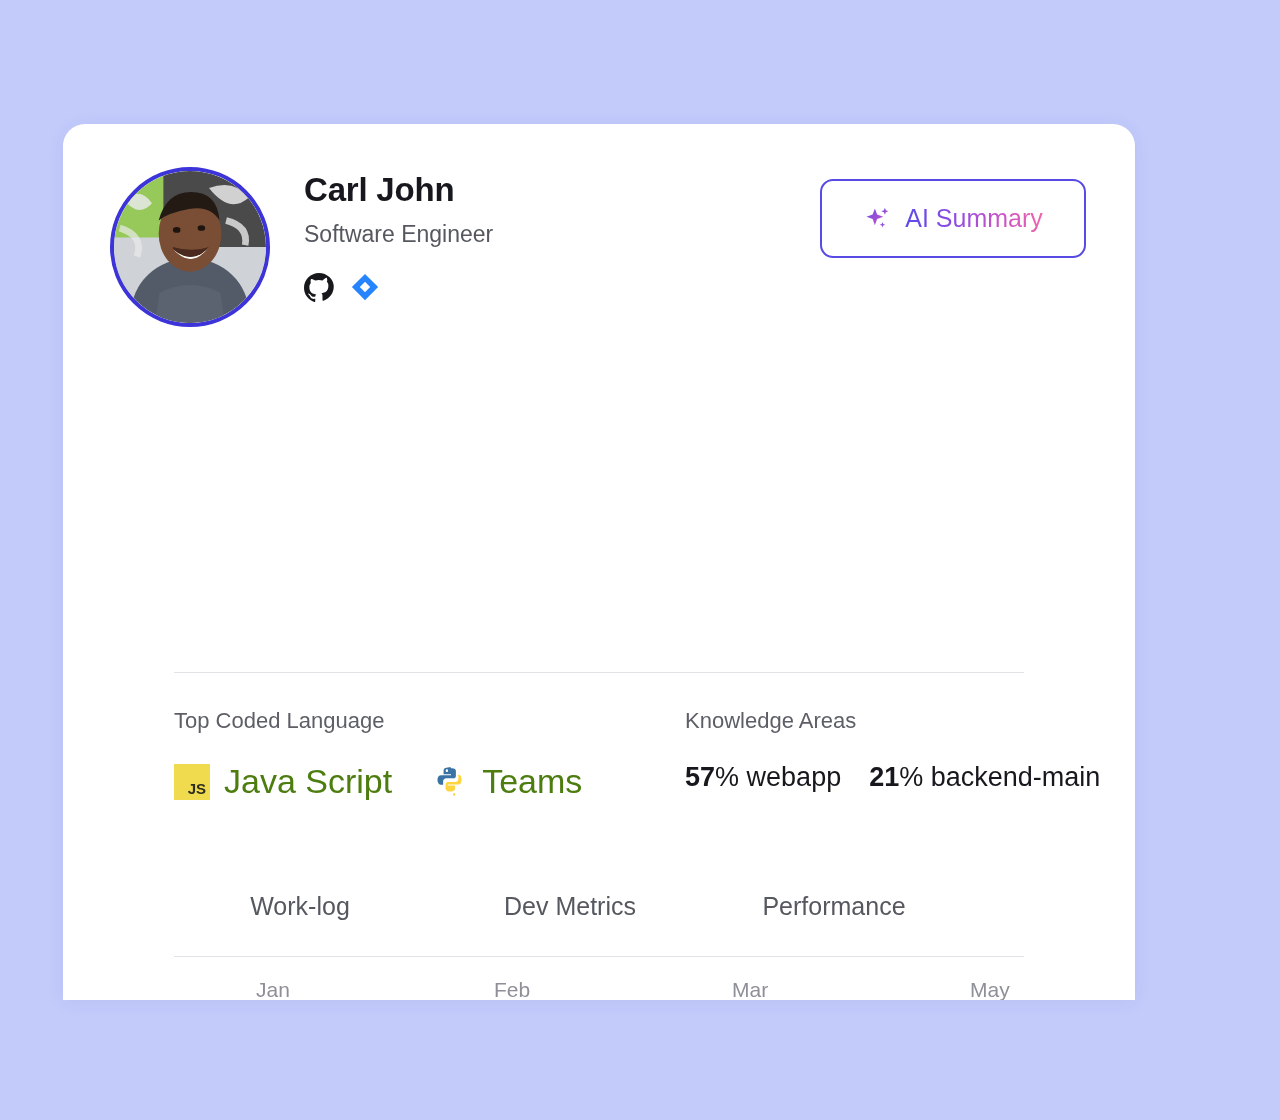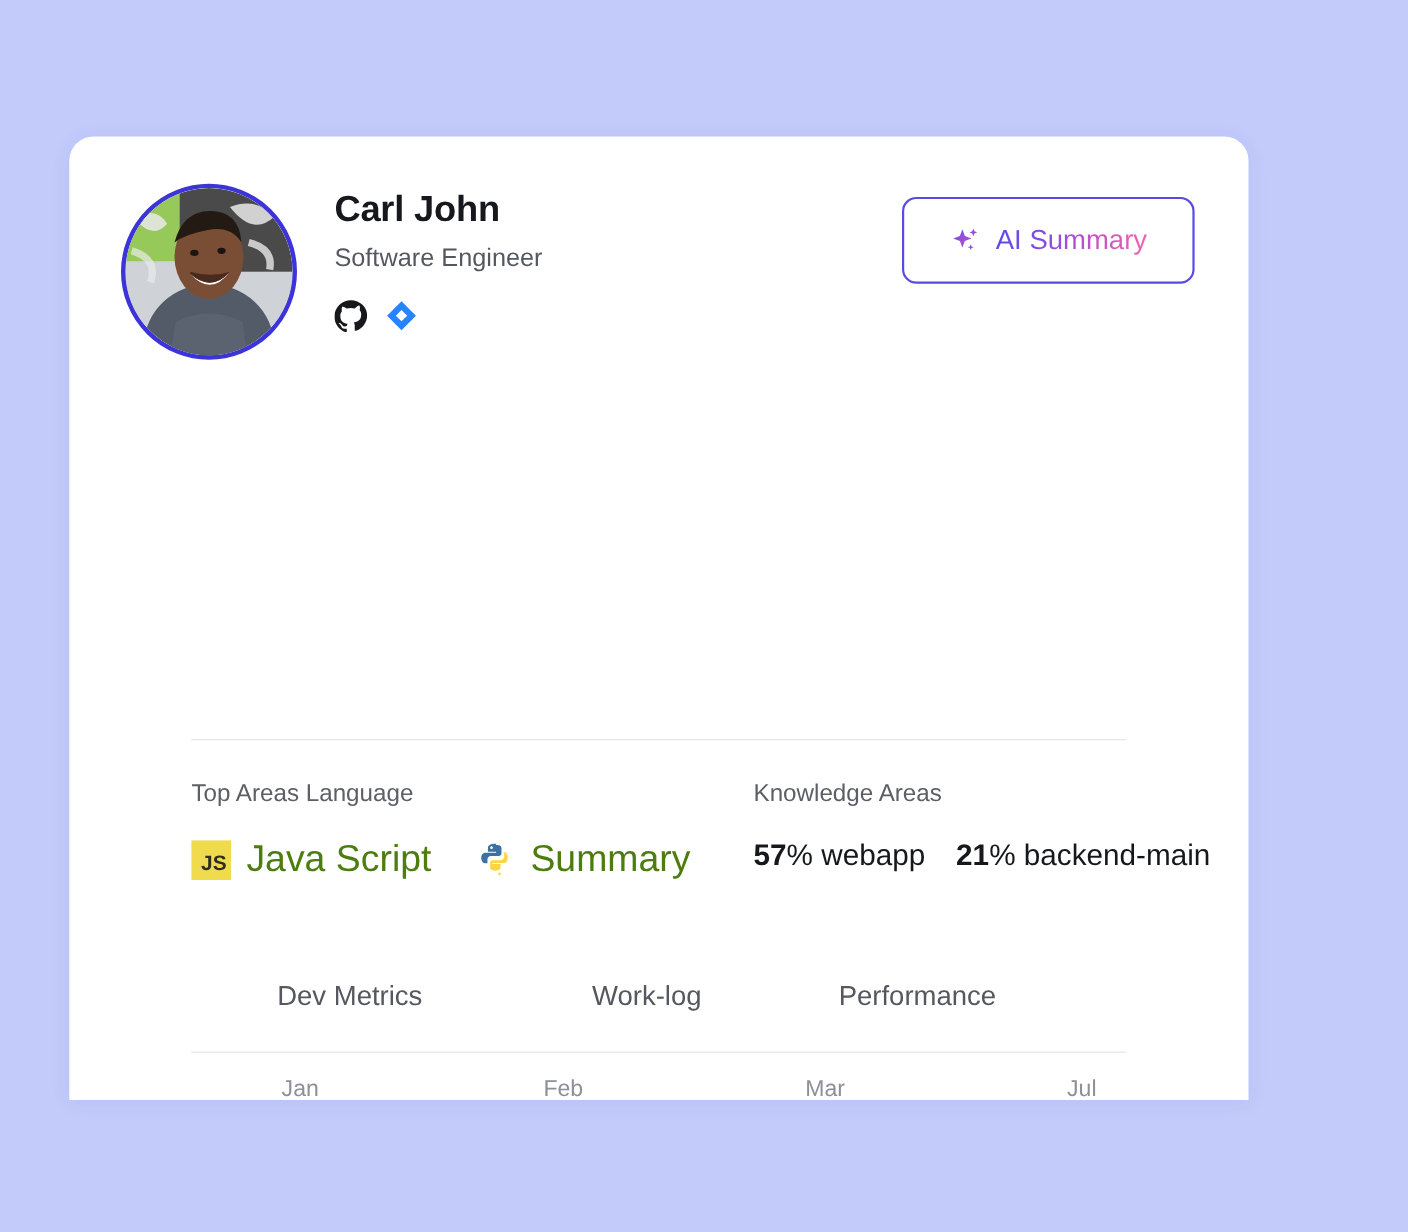--- a/index.html
+++ b/index.html
@@ -199,21 +199,21 @@
     display: flex;
     align-items: center;
     gap: 42px;
   }
   .lang-item { display: flex; align-items: center; gap: 14px; }
   .lang-name { font-size: 34px; color: #4d7c0f; }
   .js-badge {
     width: 36px; height: 36px;
     background: #f0db4f;
     color: #2e2e1f;
-    font-size: 19px;
+    font-size: 15px;
     font-weight: bold;
     display: flex;
     align-items: flex-end;
     justify-content: flex-end;
     padding: 0 4px 3px 0;
     box-sizing: border-box;
   }
   .py-icon { width: 34px; height: 34px; display:block; }
 
   .ka-list {
@@ -336,34 +336,34 @@
         </span>
         <span class="ai-summary-label">AI Summary</span>
       </div>
     </div>
 
 
     <div class="h-divider"></div>
 
     <div class="skills-row">
       <div class="skills-col-left">
-        <div class="section-label">Top Areas Language</div>
+        <div class="section-label">Top Coded Language</div>
         <div class="lang-list">
           <span class="lang-item">
             <span class="js-badge">JS</span>
             <span class="lang-name">Java Script</span>
           </span>
           <span class="lang-item">
             <span class="py-icon">
               <svg viewBox="0 0 32 32" width="34" height="34">
                 <path fill="#3b72a4" d="M15.9 2c-2.2 0-4 .3-5.3.9-1.1.5-1.6 1.4-1.6 2.6v3.2h7v.9H6.6c-1.3 0-2.4.8-2.9 2.2-.6 1.6-.6 2.6 0 4.5.5 1.4 1.3 2.3 2.6 2.3h2.3v-3.3c0-1.5 1.3-2.8 2.9-2.8h6.9c1.2 0 2.2-1 2.2-2.2V5.5c0-1.2-1-2.1-2.2-2.3-.8-.1-1.6-.2-2.5-.2zm-3.8 2.1c.6 0 1.1.5 1.1 1.2s-.5 1.2-1.1 1.2-1.1-.5-1.1-1.2.5-1.2 1.1-1.2z"></path>
                 <path fill="#ffd441" d="M22.9 9.9v3.2c0 1.6-1.4 2.9-2.9 2.9h-6.9c-1.2 0-2.2 1-2.2 2.2v4.2c0 1.2 1 1.9 2.2 2.2 1.4.4 2.8.5 4.5 0 1.1-.3 2.2-.9 2.2-2.2v-3.2h-6.9v-.9h10.4c1.3 0 1.8-.9 2.3-2.3.5-1.4.5-2.8 0-4.5-.3-1.3-1-2.3-2.3-2.3h-1.4zm-3.9 16.6c.6 0 1.1.5 1.1 1.2s-.5 1.2-1.1 1.2-1.1-.5-1.1-1.2.5-1.2 1.1-1.2z"></path>
               </svg>
             </span>
-            <span class="lang-name">Summary</span>
+            <span class="lang-name">Teams</span>
           </span>
         </div>
       </div>
 
       <div class="skills-col-right">
         <div class="section-label">Knowledge Areas</div>
         <div class="ka-list">
           <span class="ka-item">
             <b>57</b><span>%</span>
             <span>webapp</span>
@@ -371,30 +371,30 @@
           <span class="ka-item">
             <b>21</b><span>%</span>
             <span>backend-main</span>
           </span>
         </div>
       </div>
     </div>
 
     <div class="tabs">
       <div class="tab-strip" id="tab-strip">
+          <div class="tab" style="width: 252px;"><span>Work-log</span></div>
           <div class="tab" style="width: 288px;"><span>Dev Metrics</span></div>
-          <div class="tab" style="width: 252px;"><span>Work-log</span></div>
           <div class="tab" style="width: 240px;"><span>Performance</span></div>
         </div>
     </div>
 
     <div class="heatmap">
       <div class="month-labels" id="month-labels">
           <span class="month-label" style="left: 82px;">Jan</span>
           <span class="month-label" style="left: 320px;">Feb</span>
           <span class="month-label" style="left: 558px;">Mar</span>
-          <span class="month-label" style="left: 796px;">Jul</span>
+          <span class="month-label" style="left: 796px;">May</span>
         </div>
 
     </div>
 
   </div>
 </div>
 
 </body></html>

